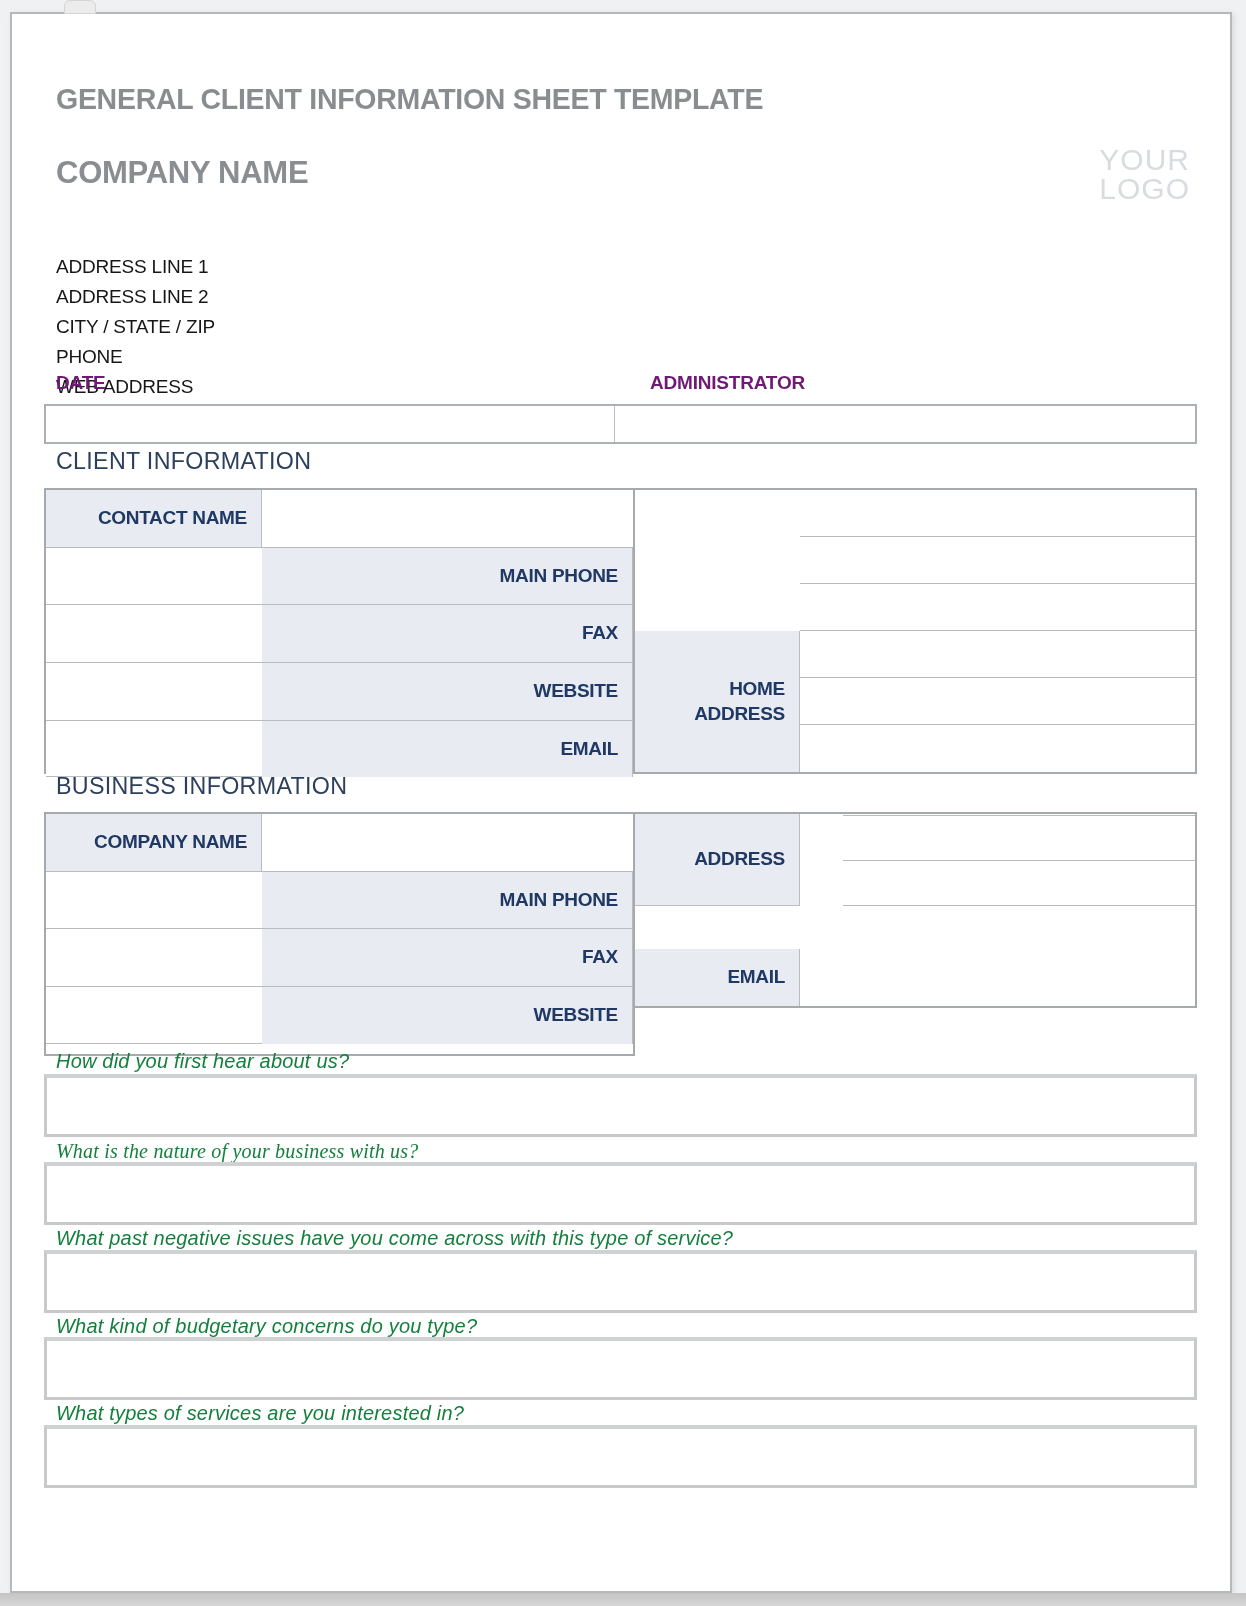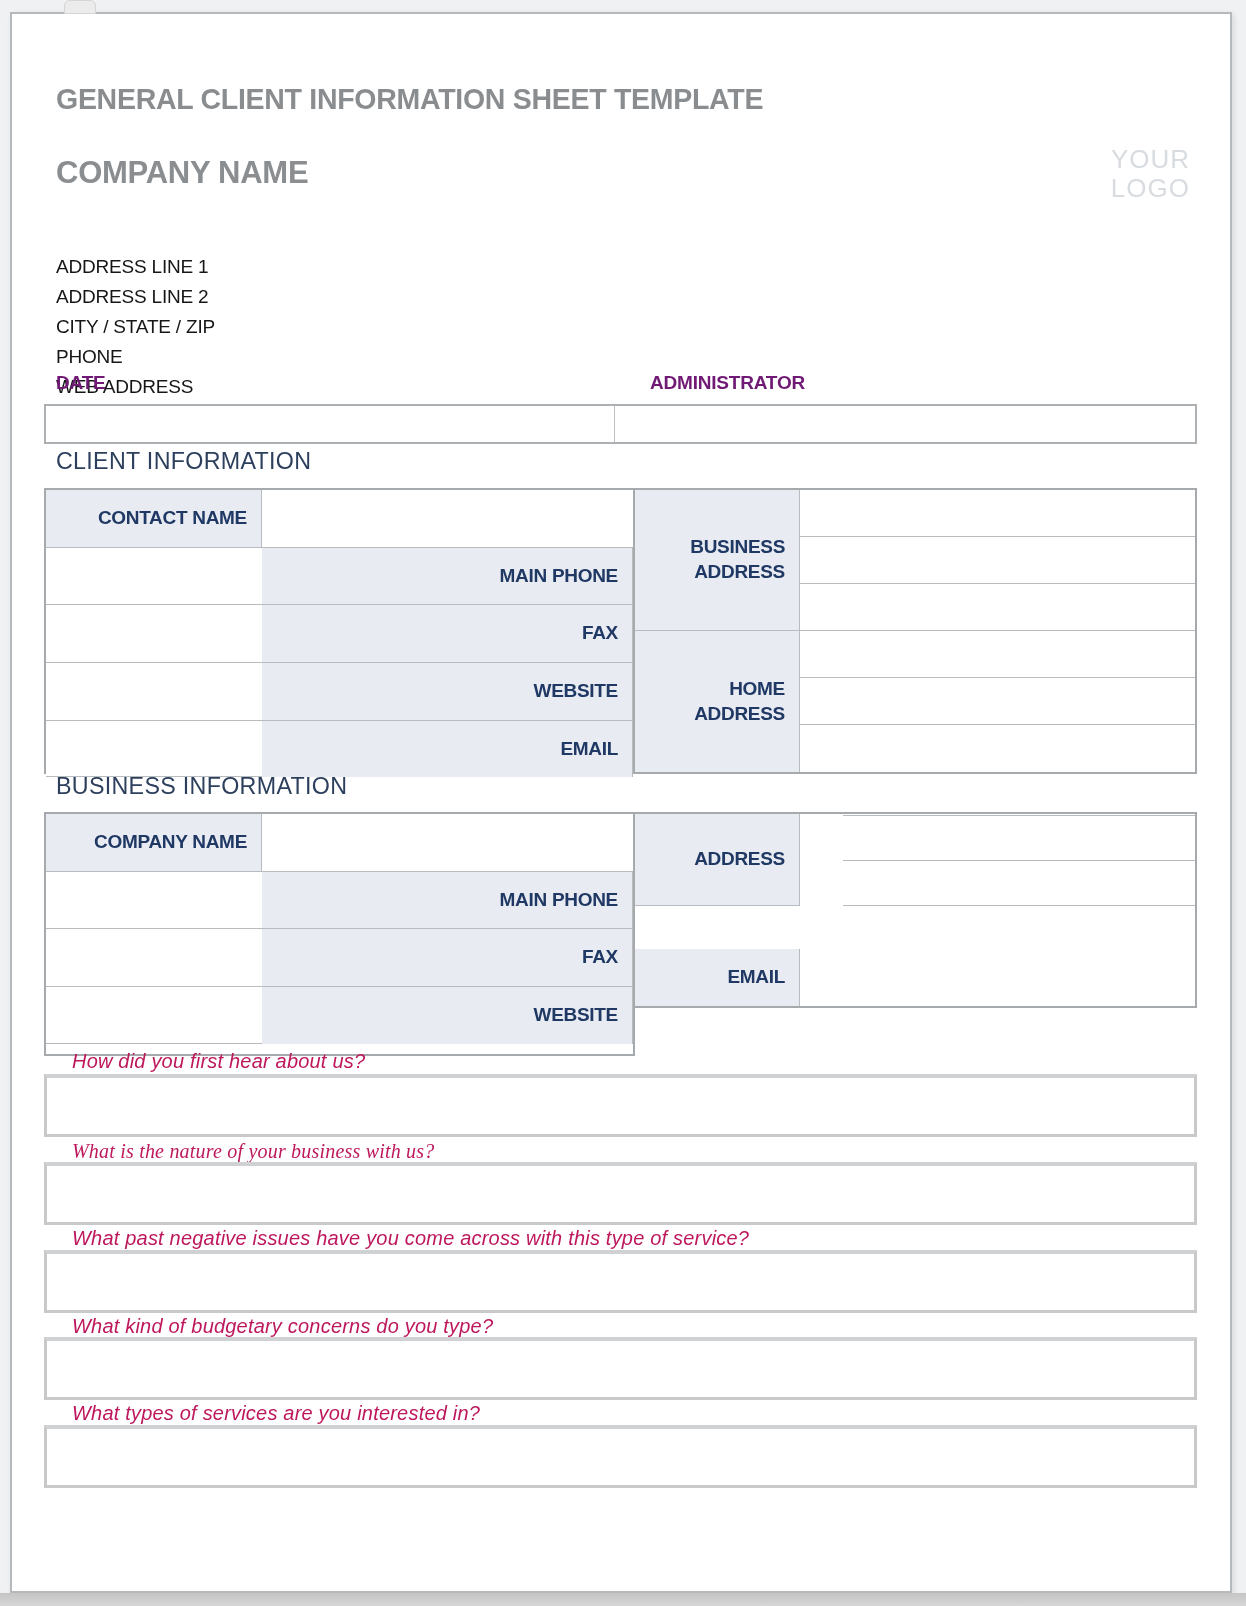--- a/index.html
+++ b/index.html
@@ -27,21 +27,21 @@
     letter-spacing:-0.3px;transform:scaleX(0.95);transform-origin:left top;white-space:nowrap;
   }
   .company-name{
     left:56px;top:154px;font-size:32px;font-weight:bold;color:#8a8e91;
     letter-spacing:-0.3px;transform:scaleX(0.97);transform-origin:left top;white-space:nowrap;
   }
   .addr{left:56px;top:204px;font-size:19px;color:#161616;letter-spacing:-0.2px;margin-top:48px;}
   .addr div{height:30px;line-height:30px;white-space:nowrap;}
   .logo{
     left:990px;top:145px;width:200px;text-align:right;
-    font-size:26px;line-height:29px;color:#d8dbdf;letter-spacing:1px;white-space:nowrap;
+    font-size:30px;line-height:29px;color:#d8dbdf;letter-spacing:1px;white-space:nowrap;
   }
   .meta-label{font-size:19px;font-weight:bold;color:#701a75;letter-spacing:-0.2px;white-space:nowrap;}
   .sec{
     font-size:24px;color:#2c3f5c;letter-spacing:0.3px;
     transform:scaleX(0.97);transform-origin:left top;white-space:nowrap;
   }
   .tbl{position:absolute;display:grid;background:#ffffff;border:2px solid #a7aaac;box-sizing:border-box;}
   .tbl.no-left{border-left:none;}
   .cell{border-right:1px solid #b9bcbe;border-bottom:1px solid #b9bcbe;box-sizing:border-box;}
   .cell.lab{
@@ -54,21 +54,21 @@
   .last-row{border-bottom:none !important;}
   .col2{grid-column:2;}
   .meta-tbl{left:44px;top:404px;width:1153px;height:40px;grid-template-columns:569px 1fr;border-color:#aeb1b3;}
   .meta-tbl .cell{border-bottom:none;border-right-color:#bdbfc1;}
   .client-left{left:44px;top:488px;width:591px;height:286px;grid-template-columns:216px 1fr;grid-template-rows:repeat(6,1fr);}
   .client-right{left:635px;top:488px;width:562px;height:286px;grid-template-columns:165px 1fr;grid-template-rows:repeat(6,1fr);}
   .biz-left{left:44px;top:812px;width:591px;height:244px;grid-template-columns:216px 1fr;grid-template-rows:repeat(5,1fr);}
   .biz-right{left:635px;top:812px;width:562px;height:196px;grid-template-columns:165px 1fr;grid-template-rows:repeat(4,1fr);gap:43px;}
   .span3a{grid-column:1;grid-row:1/4;}
   .span3b{grid-column:1;grid-row:4/7;}
-  .qlabel{left:56px;font-style:italic;font-size:20px;color:#be185d;letter-spacing:0.2px;white-space:nowrap;margin-left:16px;}
+  .qlabel{left:56px;font-style:italic;font-size:20px;color:#15803d;letter-spacing:0.2px;white-space:nowrap;}
   .qbox{
     left:44px;width:1153px;height:63px;background:#ffffff;box-sizing:border-box;
     border:3px solid #c7c9cb;border-top:4px solid #cfd1d3;
   }
 </style>
 </head>
 <body>
 
 <div class="page"></div>
 <div class="top-tab"></div>
@@ -108,21 +108,20 @@
   <div class="cell val last-col"></div>
   <div class="cell lab">FAX</div>
   <div class="cell val last-col"></div>
   <div class="cell lab">WEBSITE</div>
   <div class="cell val last-col"></div>
   <div class="cell lab last-row">EMAIL</div>
   <div class="cell val last-col last-row"></div>
 </div>
 
 <div class="tbl client-right no-left">
-  <div class="cell lab span3a">BUSINESS ADDRESS</div>
   <div class="cell val last-col col2"></div>
   <div class="cell val last-col col2"></div>
   <div class="cell val last-col col2"></div>
   <div class="cell lab span3b last-row">HOME ADDRESS</div>
   <div class="cell val last-col col2"></div>
   <div class="cell val last-col col2"></div>
   <div class="cell val last-col col2 last-row"></div>
 </div>
 
 <div class="abs sec" style="left:56px;top:772px;">BUSINESS INFORMATION</div>

